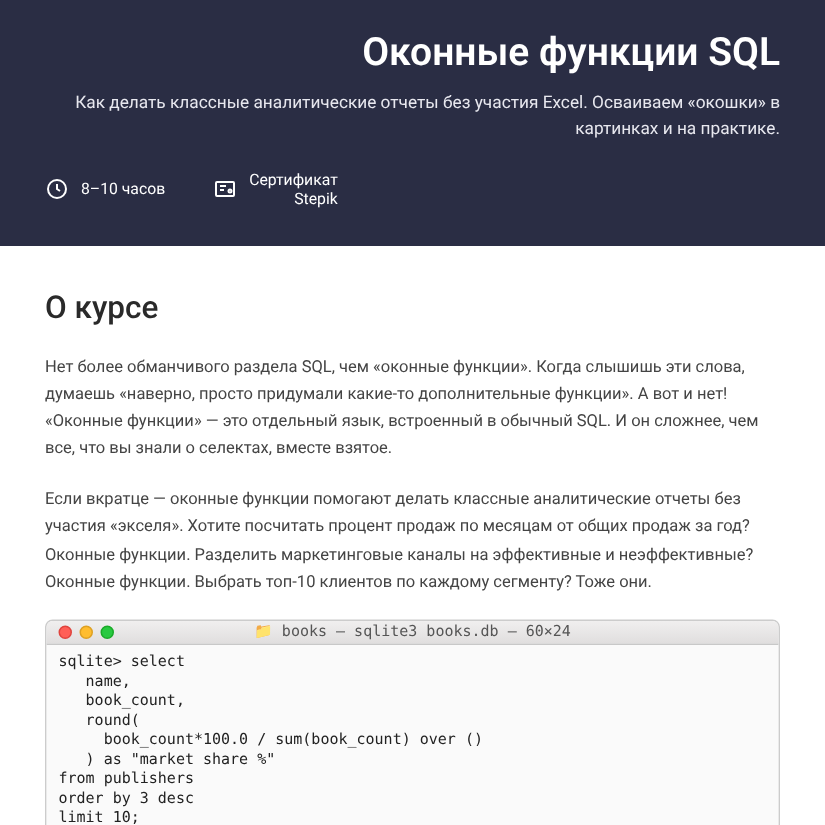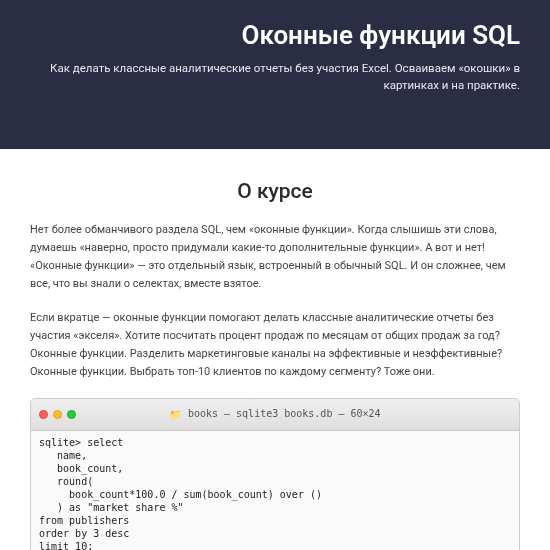--- a/index.html
+++ b/index.html
@@ -1,41 +1,65 @@
 <!DOCTYPE html>
 <html><head>
 <meta charset="utf-8">
 <style>
 * { margin: 0; padding: 0; box-sizing: border-box; }
 body { font-family: -apple-system, BlinkMacSystemFont, "Segoe UI", Roboto, sans-serif; width: 550px; background: #fff; }
 .hero { background: #2a2d44; color: #fff; padding: 20px 30px 24px; text-align: right; }
 .hero h1 { font-size: 26px; font-weight: 600; margin-bottom: 10px; }
-.hero .subtitle { font-size: 11.5px; line-height: 1.5; margin-bottom: 30px; color: #e8e8ef; }
+.hero .subtitle { font-size: 11.5px; line-height: 1.5; margin-bottom: 18px; color: #e8e8ef; }
 .meta { display: flex; gap: 32px; align-items: center; }
 .meta-item { display: flex; align-items: center; gap: 8px; }
 .meta-item .icon { width: 16px; height: 16px; flex-shrink: 0; }
 .meta-item .text { font-size: 10.5px; line-height: 1.3; }
 .content { padding: 30px 30px 0; color: #333; }
-.content h2 { font-size: 21px; font-weight: 500; margin-bottom: 18px; color: #2a2a2a; text-align: center; }
+.content h2 { font-size: 21px; font-weight: 500; margin-bottom: 18px; color: #2a2a2a; }
 .content p { font-size: 11px; line-height: 1.65; margin-bottom: 16px; color: #444; }
 .terminal { margin: 10px 30px 0; border: 1px solid #ccc; border-radius: 5px 5px 0 0; overflow: hidden; font-family: Menlo, Monaco, Consolas, monospace; }
-.term-bar { background: linear-gradient(#f0efef, #e0dede); height: 32px; display: flex; align-items: center; padding: 0 8px; gap: 5px; border-bottom: 1px solid #c8c8c8; position: relative; }
+.term-bar { background: linear-gradient(#f0efef, #e0dede); height: 16px; display: flex; align-items: center; padding: 0 8px; gap: 5px; border-bottom: 1px solid #c8c8c8; position: relative; }
 .dot { width: 9px; height: 9px; border-radius: 50%; }
 .dot.r { background: #ff5f57; border: 0.5px solid #e0443e; }
 .dot.y { background: #ffbd2e; border: 0.5px solid #dea123; }
 .dot.g { background: #28c940; border: 0.5px solid #1aab29; }
 .term-title { position: absolute; left: 0; right: 0; text-align: center; font-size: 10px; color: #555; pointer-events: none; }
 .term-body { background: #fafafa; padding: 5px 8px; font-size: 10px; line-height: 1.3; color: #222; white-space: pre; overflow: hidden; }
 </style>
 </head>
 <body>
 
 <div class="hero">
   <h1>Оконные функции SQL</h1>
   <p class="subtitle">Как делать классные аналитические отчеты без участия Excel. Осваиваем «окошки» в картинках и на практике.</p>
+  <div class="meta">
+    <div class="meta-item">
+      <span class="icon">
+        <svg viewBox="0 0 24 24" fill="none" stroke="#fff" stroke-width="2">
+            <circle cx="12" cy="12" r="9"></circle>
+            <path d="M12 7v5l3 2"></path>
+          </svg>
+      </span>
+      <span class="text">8–10 часов</span>
+    </div>
+    <div class="meta-item">
+      <span class="icon">
+        <svg viewBox="0 0 24 24" fill="none" stroke="#fff" stroke-width="2">
+            <rect x="3" y="5" width="18" height="14" rx="1"></rect>
+            <path d="M7 9h6M7 13h4"></path>
+            <circle cx="17" cy="14" r="1.5"></circle>
+          </svg>
+      </span>
+      <span class="text">
+        <span>Сертификат</span><br>
+        <span>Stepik</span>
+      </span>
+    </div>
+  </div>
 </div>
 
 <div class="content">
   <h2>О курсе</h2>
   <p>Нет более обманчивого раздела SQL, чем «оконные функции». Когда слышишь эти слова, думаешь «наверно, просто придумали какие-то дополнительные функции». А вот и нет! «Оконные функции» — это отдельный язык, встроенный в обычный SQL. И он сложнее, чем все, что вы знали о селектах, вместе взятое.</p>
   <p>Если вкратце — оконные функции помогают делать классные аналитические отчеты без участия «экселя». Хотите посчитать процент продаж по месяцам от общих продаж за год? Оконные функции. Разделить маркетинговые каналы на эффективные и неэффективные? Оконные функции. Выбрать топ-10 клиентов по каждому сегменту? Тоже они.</p>
 </div>
 
 <div class="terminal">
   <div class="term-bar">

